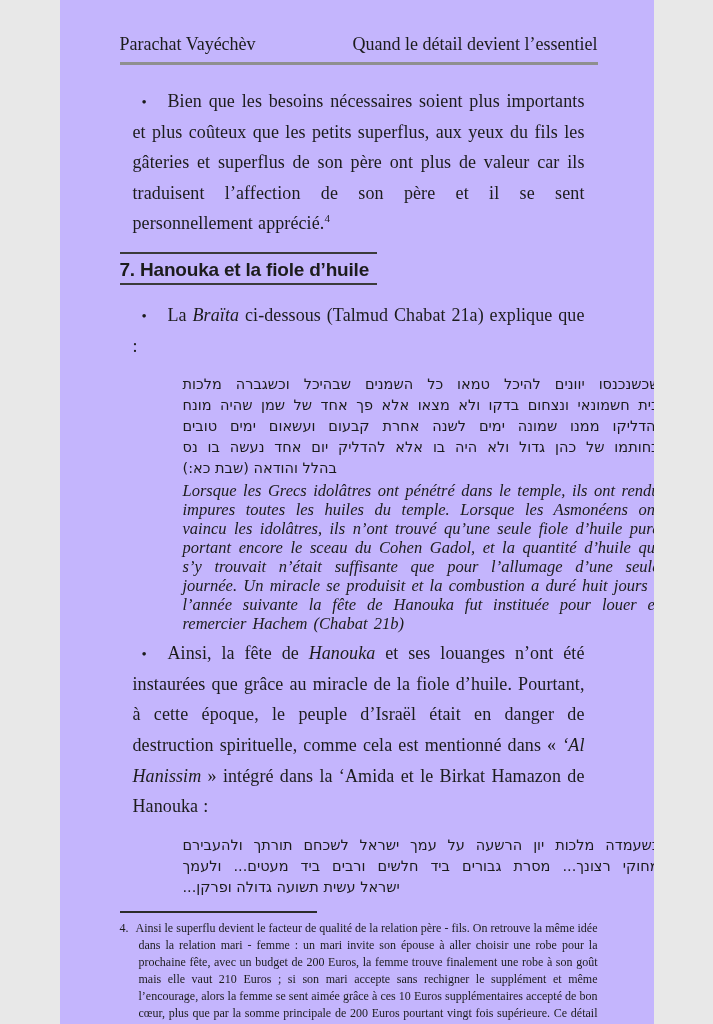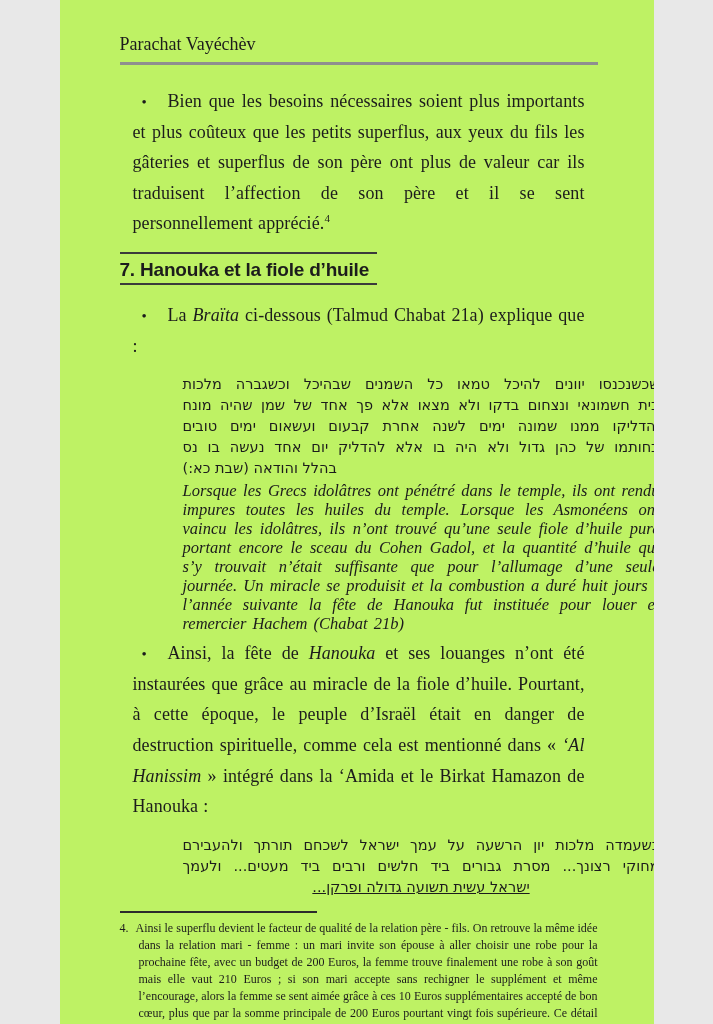--- a/index.html
+++ b/index.html
@@ -1,17 +1,17 @@
 <!DOCTYPE html>
 <html lang="fr"><head>
 <meta charset="utf-8">
 <style>
   html,body{margin:0;padding:0;background:#e8e8e8;}
   .page{
-    width:594px;height:1024px;margin:0 auto;background:#bef264;
+    width:594px;height:1024px;margin:0 auto;background:#c4b5fd;
     box-sizing:border-box;padding:34px 56px 0 60px;overflow:hidden;
     font-family:"Liberation Serif","DejaVu Serif",serif;color:#1c1c1c;
   }
   .header{
     display:flex;justify-content:space-between;align-items:flex-end;
     font-size:18px;padding-bottom:7px;border-bottom:3px solid #8f8f8f;
   }
   .body-para{
     margin:13px;font-size:18px;line-height:1.7;text-align:justify;
     letter-spacing:0.1px;word-spacing:0.5px;
@@ -29,41 +29,42 @@
     border-top:2px solid #3b3b3b;border-bottom:2px solid #3b3b3b;
     padding:5px 8px 2px 0;
   }
   .quote-block{margin-left:63px;width:477px;}
   .hebrew-block{margin-top:10px;direction:rtl;}
   .heb-line{
     font-family:"DejaVu Sans",sans-serif;font-size:14.5px;line-height:21px;
   }
   .heb-just{text-align:justify;text-align-last:justify;}
   .heb-end{text-align:left;}
-  .heb-center{text-align:center;text-decoration:underline;}
+  .heb-center{text-align:left;}
   .quote-fr{
     margin:2px 0 0 0;font-style:italic;font-size:16.5px;line-height:19px;
     text-align:justify;word-spacing:2px;
   }
   .fn-sep{margin-top:13px;width:197px;border-top:2px solid #2b2b2b;height:0;}
   .footnote{
     margin:7px 0 0 0;font-size:12px;line-height:17px;text-align:justify;
     padding-left:19px;text-indent:-19px;
   }
   .fn-num{padding-right:7px;}
   .page-number{margin-top:12px;text-align:center;font-size:16px;}
   em{font-style:italic;}
 </style>
 </head>
 <body>
 
 <div class="page">
 
   <div class="header">
     <span>Parachat Vayéchèv</span>
+    <span>Quand le détail devient l’essentiel</span>
   </div>
 
   <p class="body-para para-1"><span class="bullet">•</span><span>Bien que les besoins nécessaires soient plus importants et plus coûteux que les petits superflus, aux yeux du fils les gâteries et superflus de son père ont plus de valeur car ils traduisent l’affection de son père et il se sent personnellement apprécié.</span><sup class="fn-ref">4</sup></p>
 
   <div class="heading-wrap">
     <h2 class="section-heading">7. Hanouka et la fiole d’huile</h2>
   </div>
 
   <p class="body-para para-2"><span class="bullet">•</span><span>La </span><em>Braïta</em><span> ci-dessous (Talmud Chabat 21a) explique que :</span></p>
 

